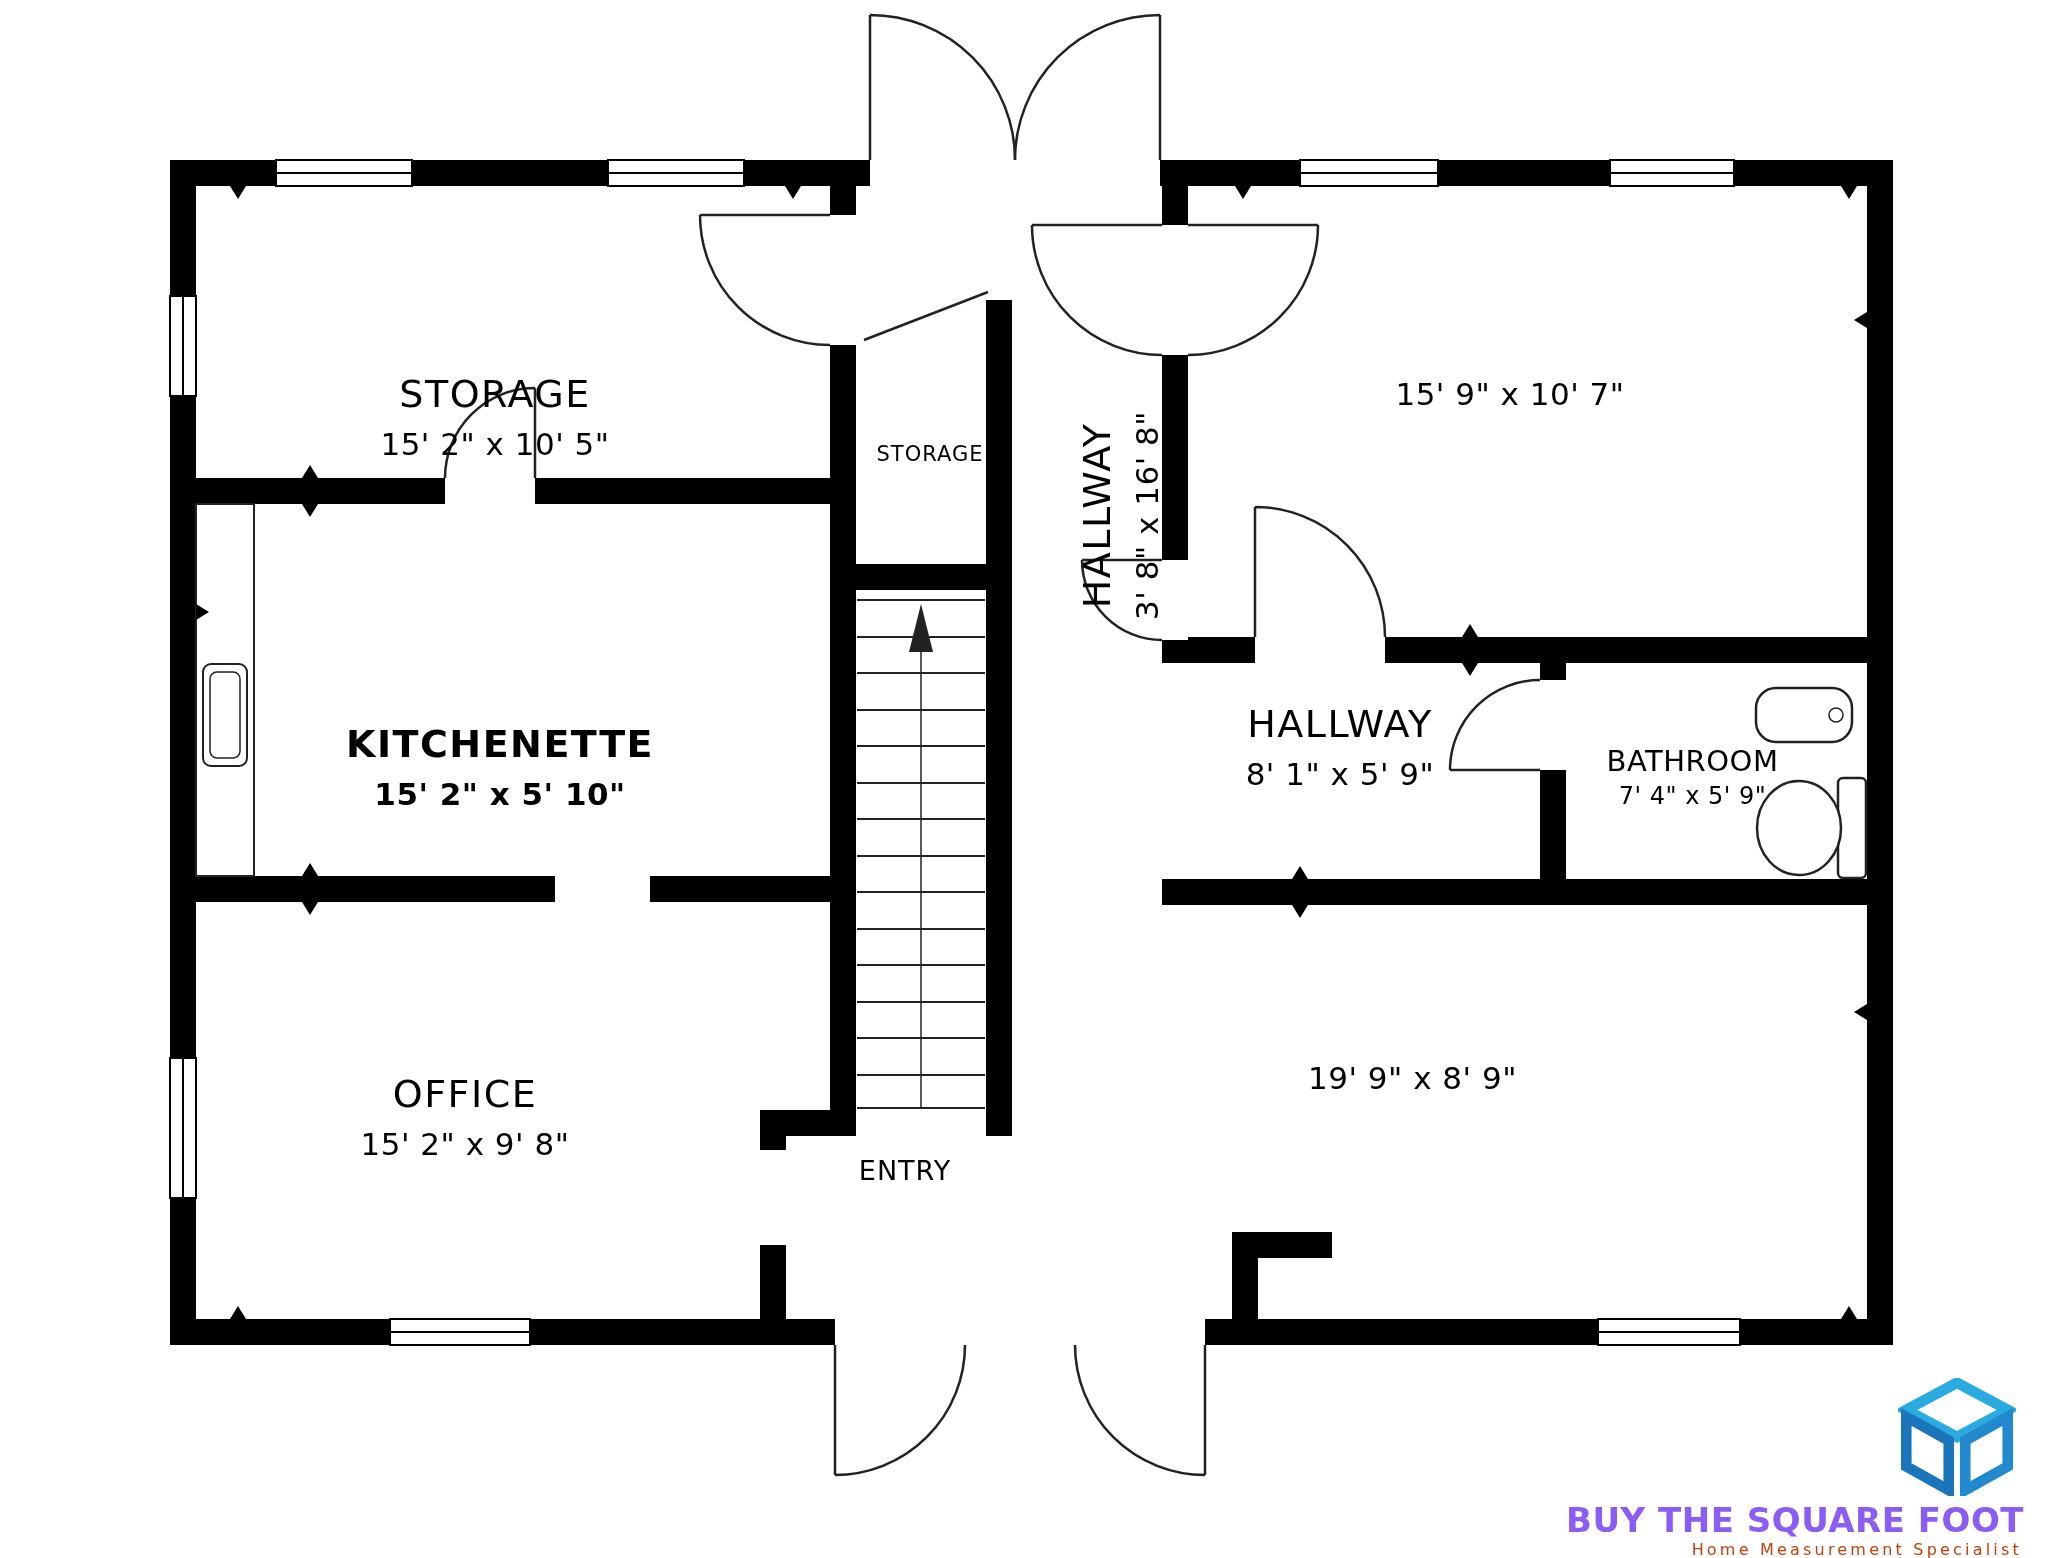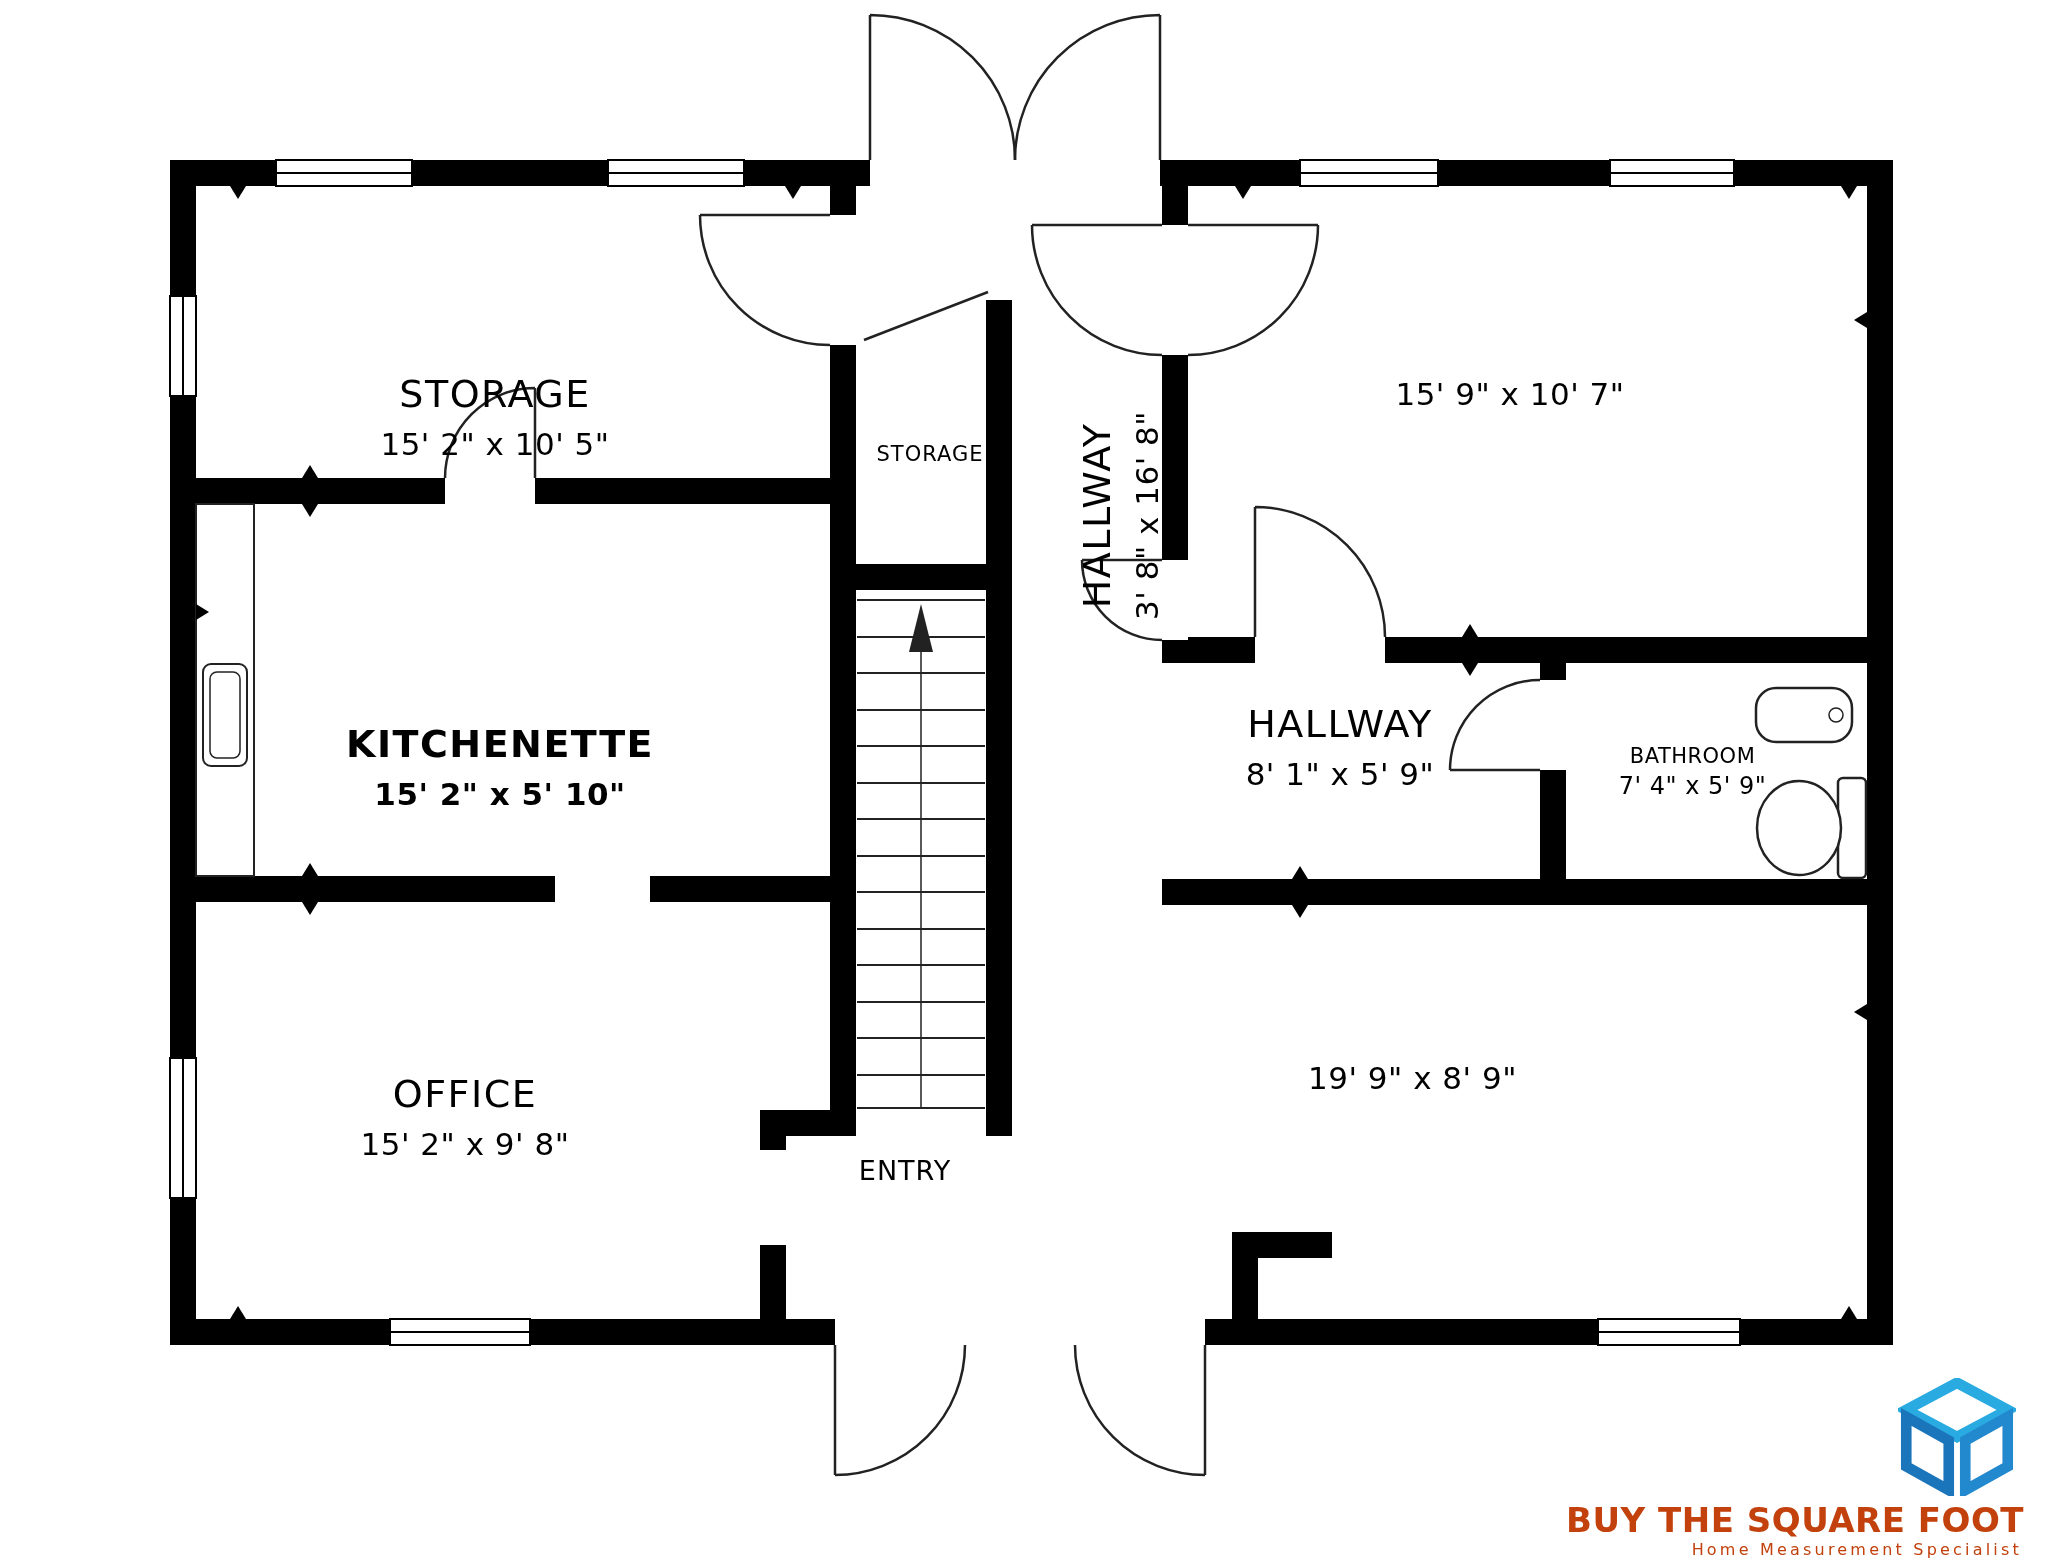--- a/index.html
+++ b/index.html
@@ -4,28 +4,28 @@
 <style>
   html,body{margin:0;padding:0;}
   body{
     width:2048px;height:1558px;position:relative;background:#ffffff;
     font-family:"DejaVu Sans","Liberation Sans",sans-serif;overflow:hidden;color:#000;
   }
   #plan-svg{position:absolute;left:0;top:0;width:2048px;height:1558px;}
   .room-label{position:absolute;text-align:center;line-height:1.2;}
   .room-name{font-size:38px;letter-spacing:1.5px;}
   .room-dims{font-size:31px;margin-top:8px;letter-spacing:0.5px;}
-  .small .room-name{font-size:21px;letter-spacing:0.5px;}
+  .small .room-name{font-size:29px;letter-spacing:0.5px;}
   .small .room-dims{font-size:24px;margin-top:3px;}
   .tiny .room-name{font-size:21px;letter-spacing:1px;}
   .entry .room-name{font-size:27px;letter-spacing:1px;}
   .vertical{transform:rotate(-90deg);transform-origin:center center;}
   #logo-icon{position:absolute;left:1898px;top:1378px;width:118px;height:118px;}
   #logo-title{position:absolute;right:24px;top:1500px;font-size:34px;font-weight:bold;
-    color:#c2410c;letter-spacing:0.5px;white-space:nowrap;}
+    color:#8b5cf6;letter-spacing:0.5px;white-space:nowrap;}
   #logo-subtitle{position:absolute;right:26px;top:1540px;font-size:16px;color:#c2410c;
     letter-spacing:3.2px;white-space:nowrap;}
 </style>
 </head>
 <body>
 
 <svg id="plan-svg" viewBox="0 0 2048 1558">
 
   <g fill="#000000">
     <rect x="170" y="160" width="1723" height="26"></rect>

